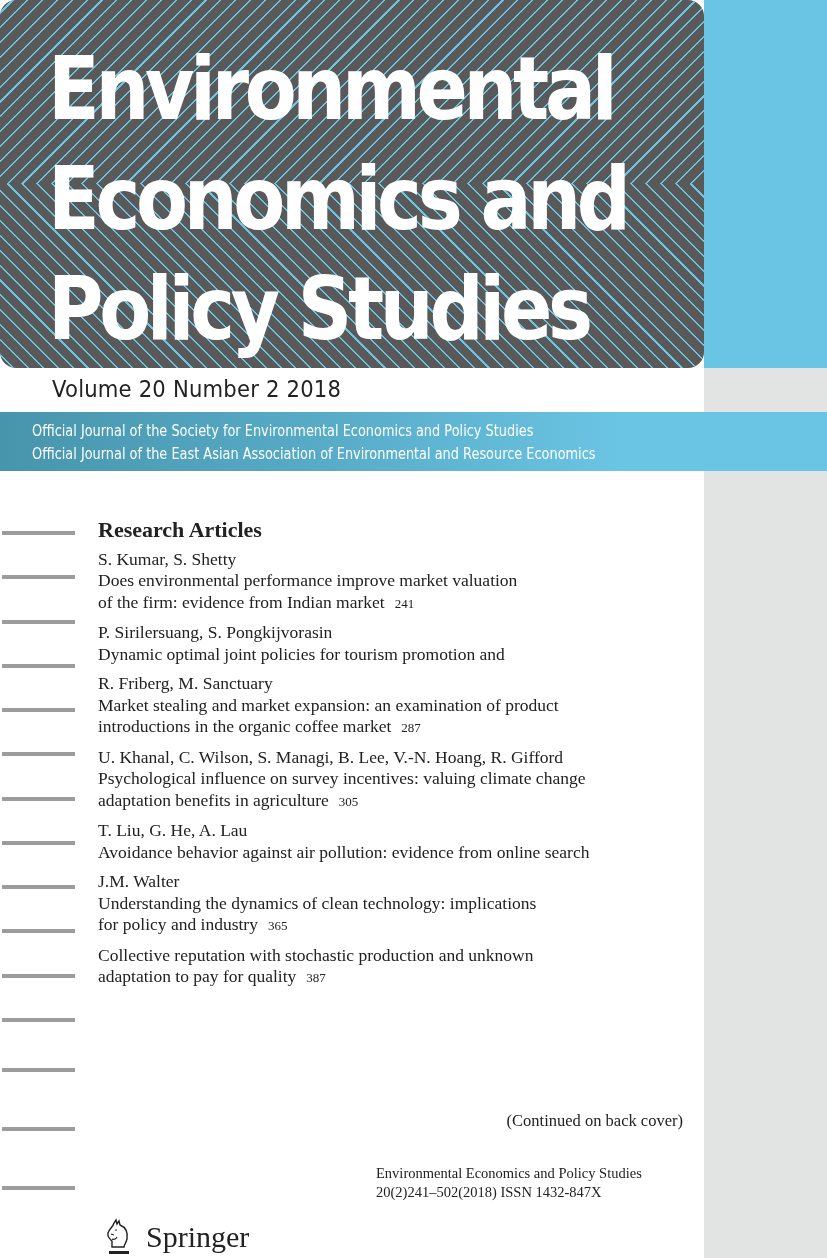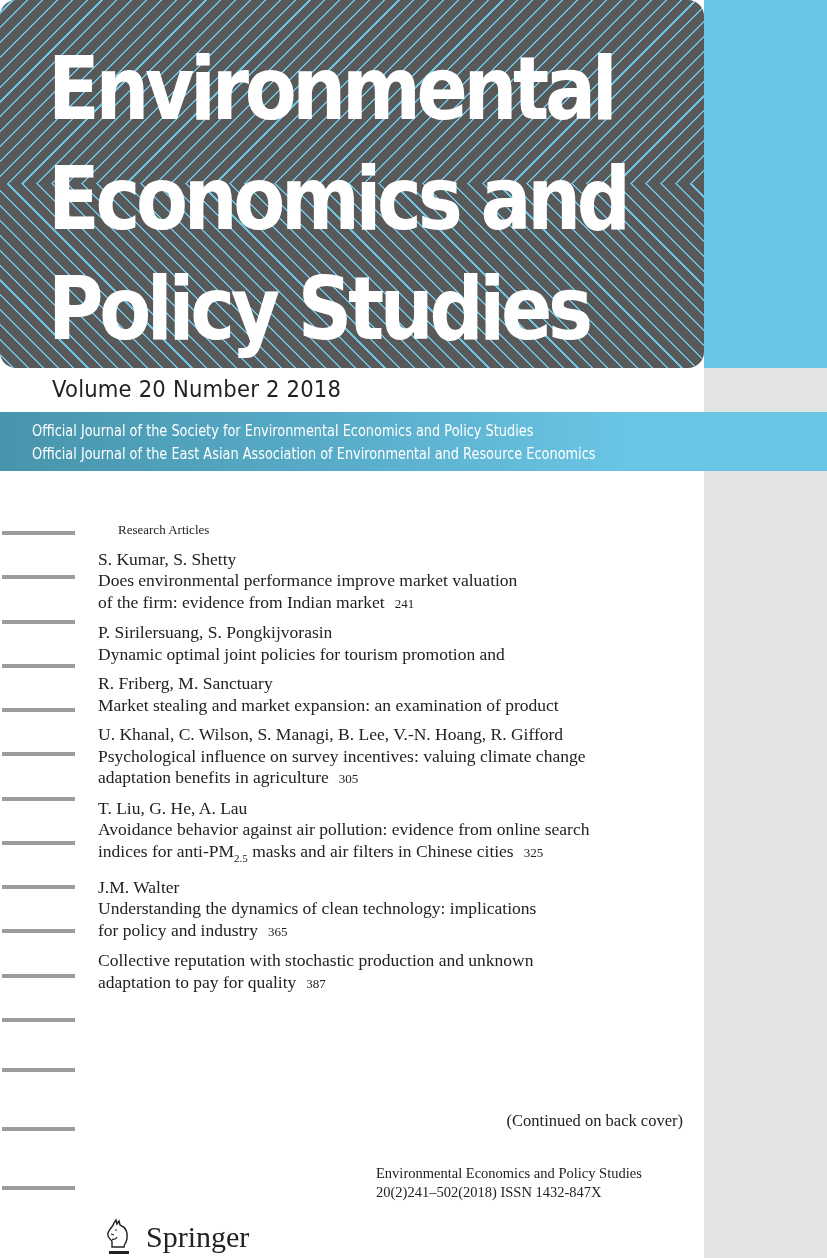--- a/index.html
+++ b/index.html
@@ -18,21 +18,21 @@
 
   .volume { position:absolute; left:52px; top:376px; font-family:"DejaVu Sans", sans-serif; font-size:23px; color:#222; letter-spacing:0.2px; transform:scaleX(0.92); transform-origin:left top; white-space:nowrap; }
   .band { position:absolute; left:0; top:412px; width:827px; height:59px; background:linear-gradient(90deg, #4795ac 0%, #58acc8 40%, #6ac4e3 75%, #6ac4e3 100%); }
   .band .line { position:absolute; left:32px; color:#ffffff; font-family:"DejaVu Sans", sans-serif; font-size:15px; transform:scaleX(0.86); transform-origin:left top; white-space:nowrap; }
   .band .l1 { top:10px; }
   .band .l2 { top:33px; }
 
   .tick { position:absolute; left:2px; width:73px; height:4px; background:#9c9c9c; }
 
   .toc { position:absolute; left:98px; top:519px; width:600px; font-family:"Liberation Serif", serif; color:#222; font-size:17.5px; line-height:21.5px; }
-  .toc .section-h { font-weight:normal; font-size:13px; margin-bottom:8px;margin-left:20px; }
+  .toc .section-h { font-weight:bold; font-size:22px; margin-bottom:8px; }
   .toc .entry { margin-bottom:8px; }
   .toc .authors, .toc .title-line { display:block; white-space:nowrap; }
   .toc .page { font-size:13px; margin-left:10px; font-variant-numeric:oldstyle-nums; }
   .toc sub { font-size:11px; }
 
   .continued { position:absolute; right:144px; top:1111px; font-family:"Liberation Serif", serif; font-size:16.5px; color:#222; }
 
   .springer { position:absolute; left:104px; top:1217px; display:flex; align-items:center; }
   .springer .word { font-family:"Liberation Serif", serif; font-size:30px; color:#222; margin-left:12px; }
   .footinfo { position:absolute; left:376px; top:1164px; font-family:"Liberation Serif", serif; font-size:14.5px; line-height:19px; color:#222; }
@@ -88,32 +88,32 @@
   </div>
 
   <div class="entry">
     <span class="authors">P. Sirilersuang, S. Pongkijvorasin</span>
     <span class="title-line">Dynamic optimal joint policies for tourism promotion and</span>
   </div>
 
   <div class="entry">
     <span class="authors">R. Friberg, M. Sanctuary</span>
     <span class="title-line">Market stealing and market expansion: an examination of product</span>
+    <span class="title-line"><span>introductions in the organic coffee market</span><span class="page">287</span></span>
   </div>
 
   <div class="entry">
     <span class="authors">U. Khanal, C. Wilson, S. Managi, B. Lee, V.-N. Hoang, R. Gifford</span>
     <span class="title-line">Psychological influence on survey incentives: valuing climate change</span>
     <span class="title-line"><span>adaptation benefits in agriculture</span><span class="page">305</span></span>
   </div>
 
   <div class="entry">
     <span class="authors">T. Liu, G. He, A. Lau</span>
     <span class="title-line">Avoidance behavior against air pollution: evidence from online search</span>
-    <span class="title-line"><span>indices for anti-PM</span><sub>2.5</sub><span> masks and air filters in Chinese cities</span><span class="page">325</span></span>
   </div>
 
   <div class="entry">
     <span class="authors">J.M. Walter</span>
     <span class="title-line">Understanding the dynamics of clean technology: implications</span>
     <span class="title-line"><span>for policy and industry</span><span class="page">365</span></span>
   </div>
 
   <div class="entry">
     <span class="title-line">Collective reputation with stochastic production and unknown</span>

